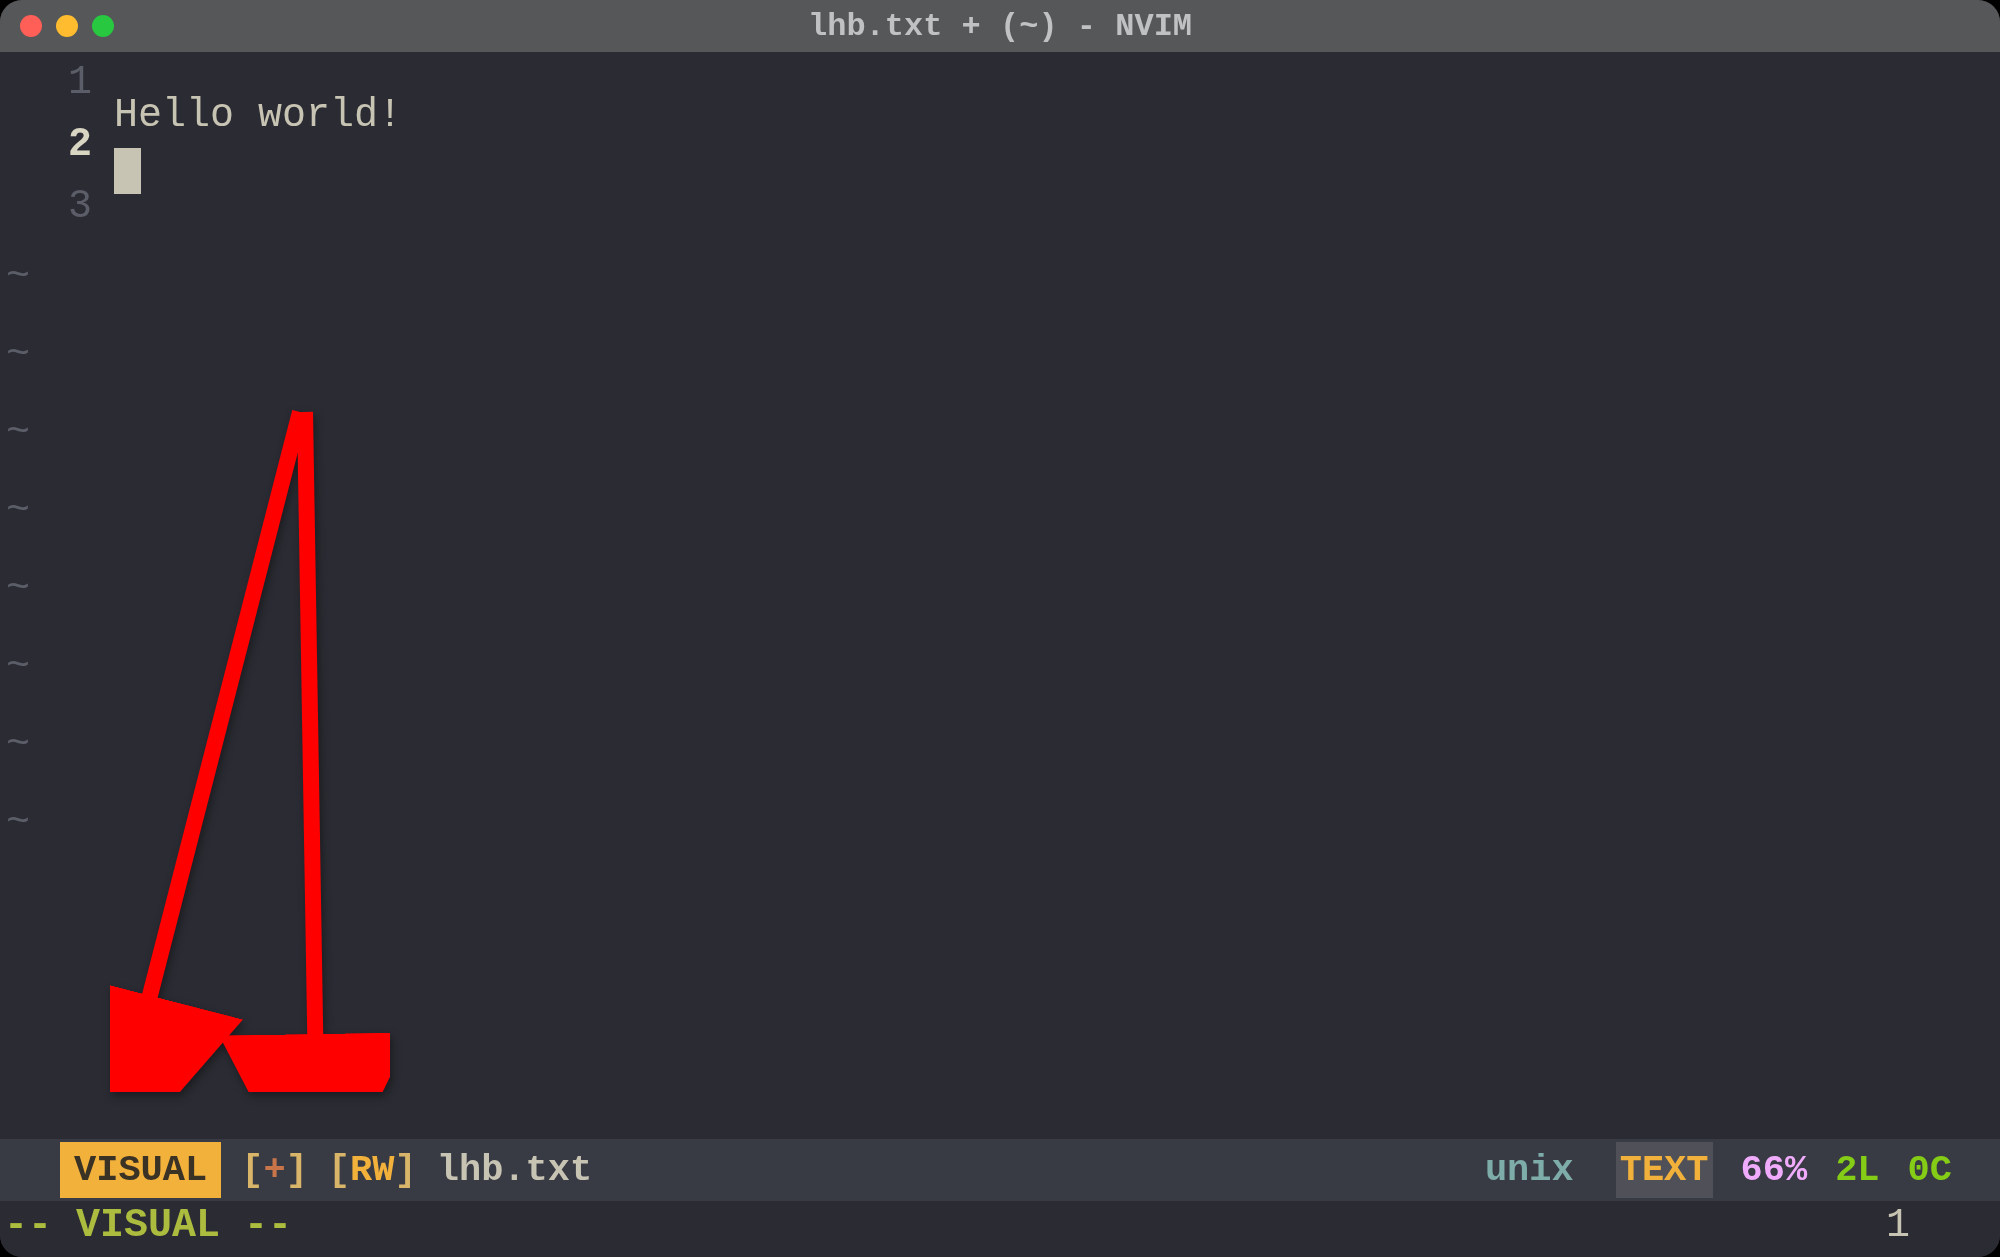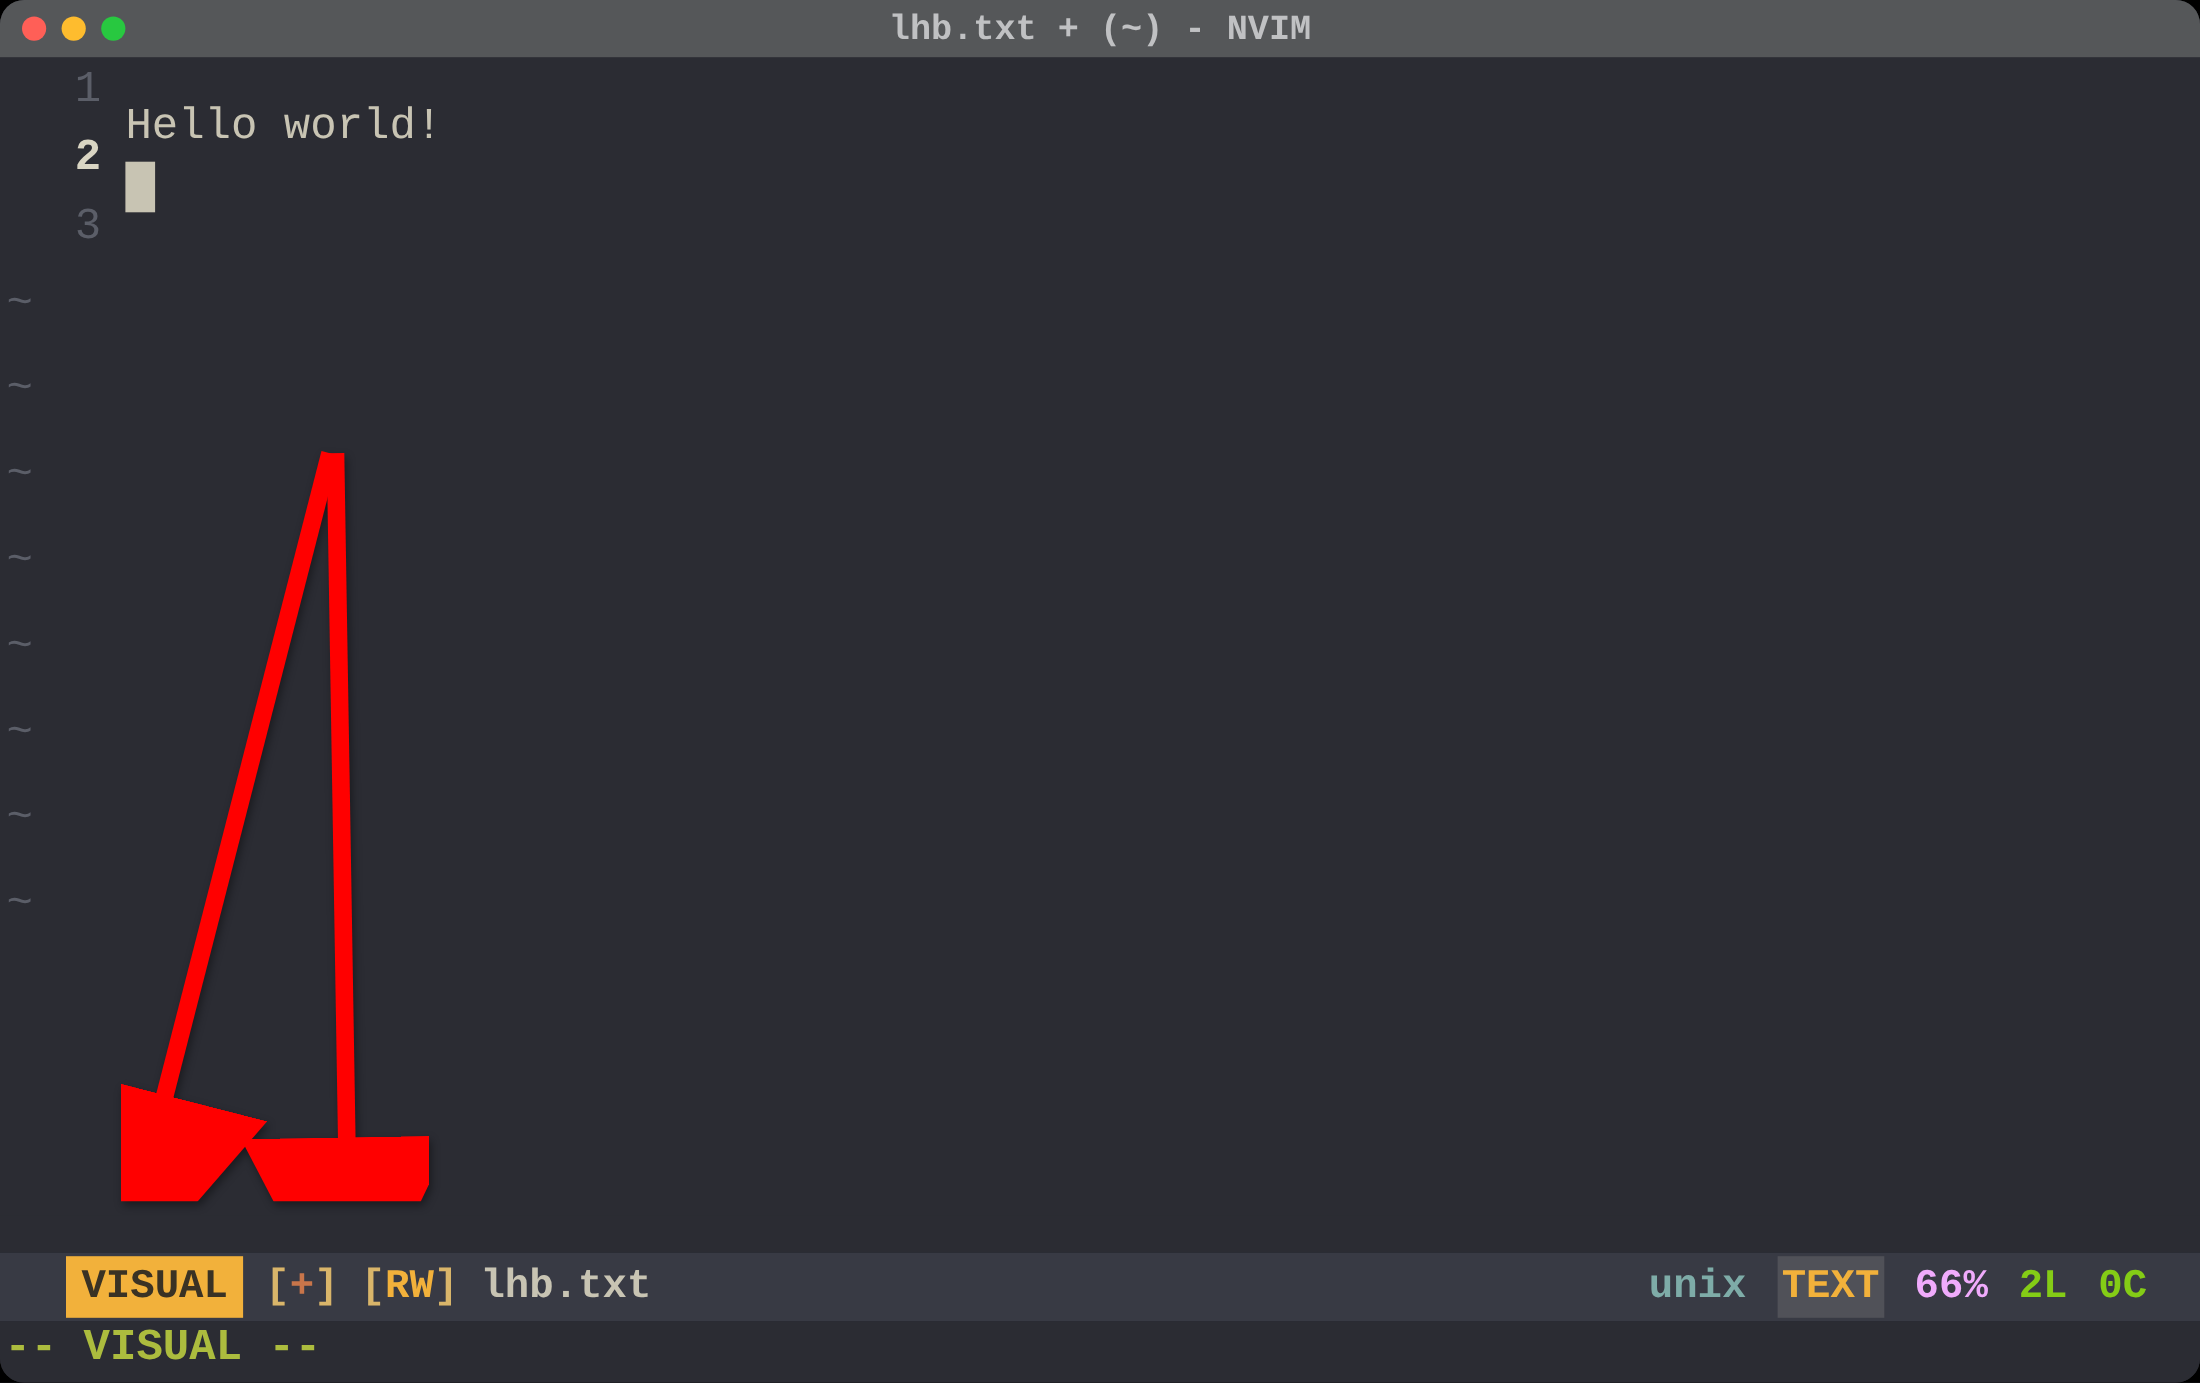--- a/index.html
+++ b/index.html
@@ -142,39 +142,39 @@
     }
     .status-unix {
       color: #7EACA8;
     }
     .status-text {
       background: #505158;
       color: #F2B13B;
       padding: 0 4px;
       line-height: 56px;
       font-weight: 700;
+      margin-left: 14px;
     }
     .status-pct {
       color: #f0abfc;
     }
     .status-pos {
       color: #84cc16;
     }
     .cmdline {
       height: 56px;
       background: #2B2C33;
       display: flex;
       align-items: flex-start;
       font-size: 40px;
       font-weight: 700;
       line-height: 50px;
       flex-shrink: 0;
       padding-left: 4px;
       justify-content: space-between;
-      flex-direction: column;
     }
     .cmd-left {
       color: #ACBC3E;
     }
     .cmd-right {
       color: #C8C4B3;
       padding-right: 90px;
       font-weight: 400;
     }
     .annotation {

